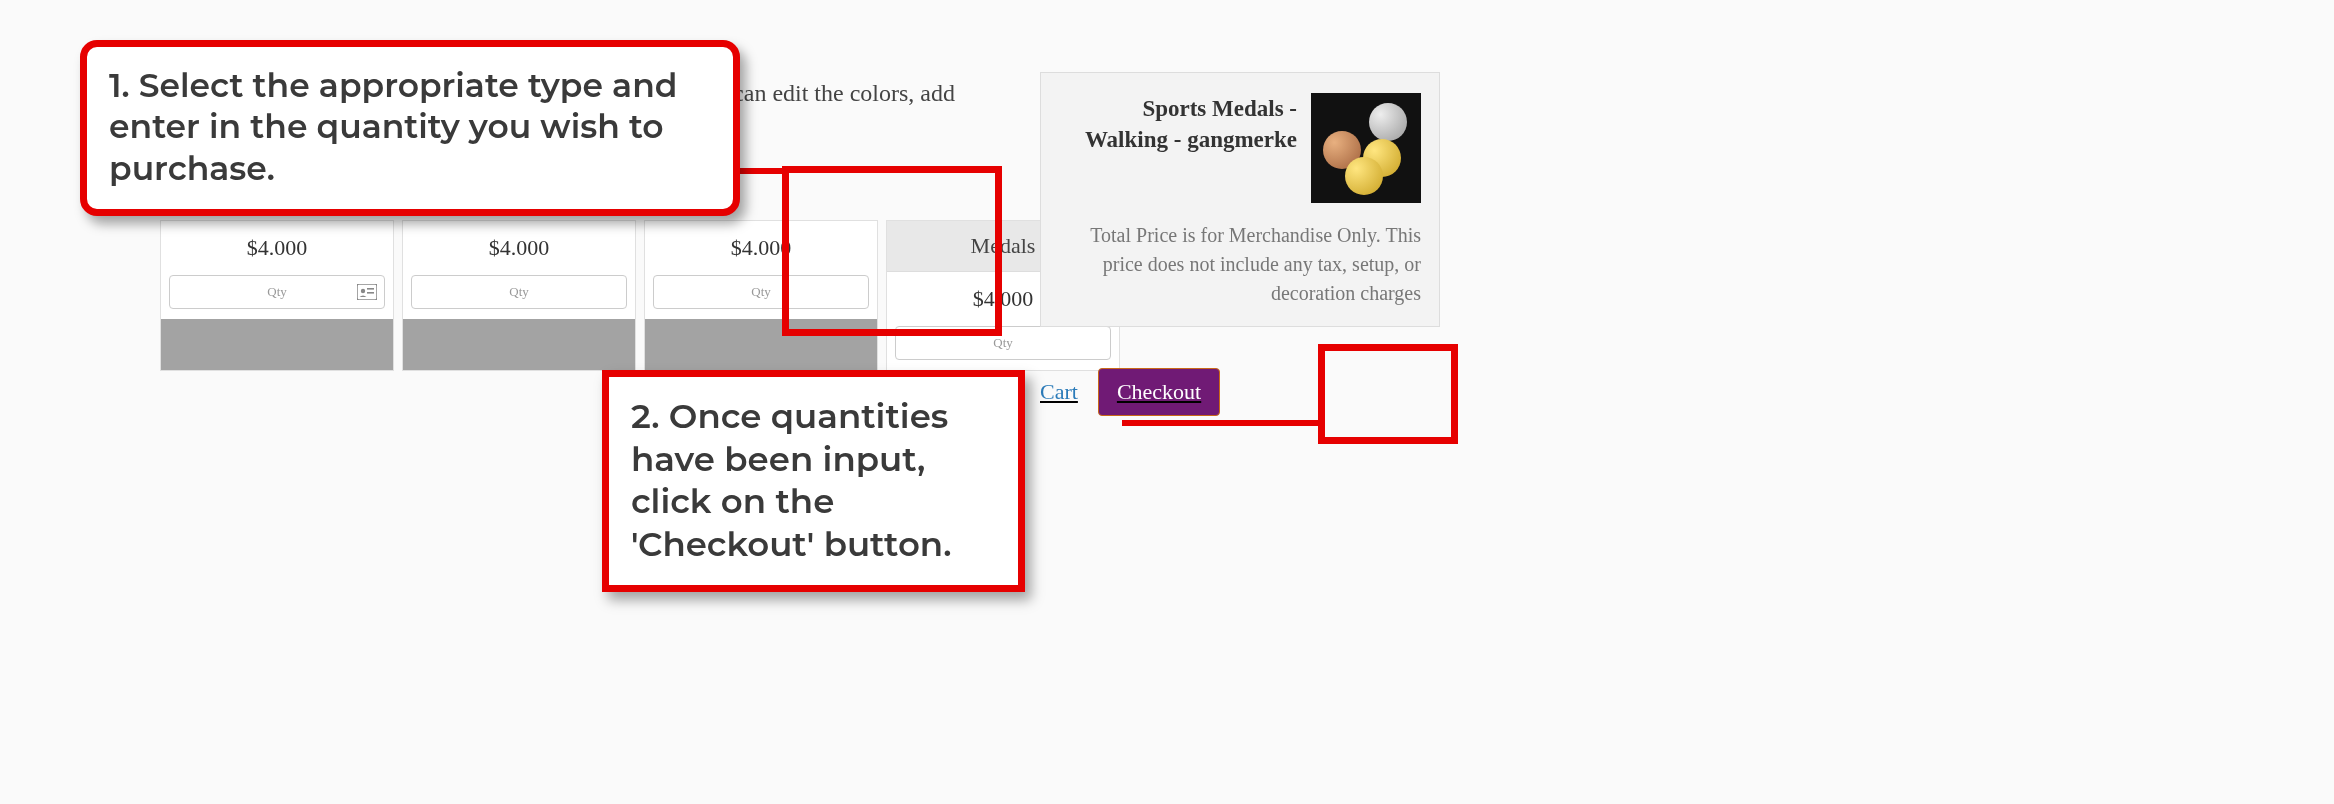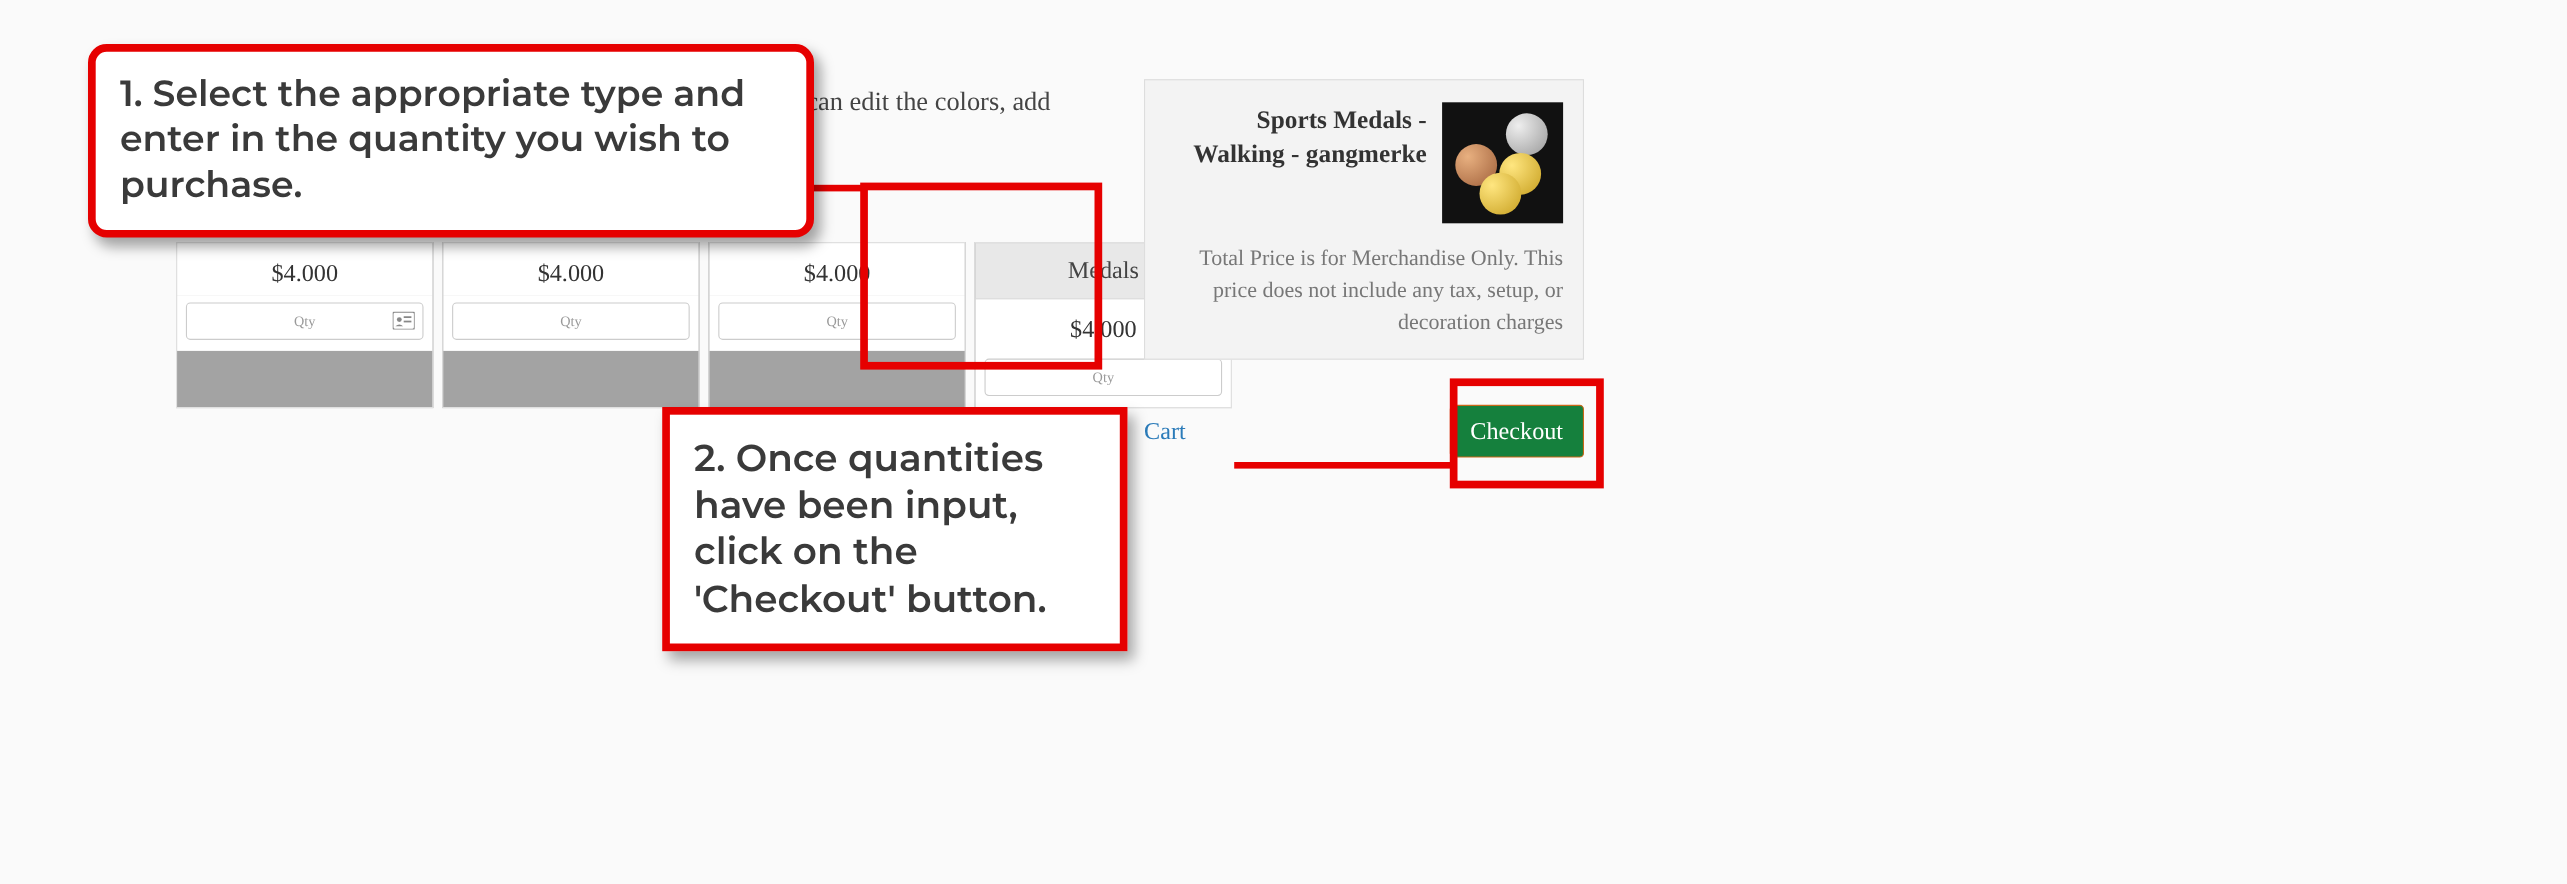--- a/index.html
+++ b/index.html
@@ -126,31 +126,32 @@
       font-size: 20px;
       color: #777;
       line-height: 1.45;
     }
     .action-row {
       position: absolute;
       left: 1040px;
       top: 368px;
       width: 400px;
       display: flex;
-      justify-content: space-between;
+      justify-content: flex-start;
       align-items: center;
-      gap: 2px;
+      gap: 20px;
+      text-decoration: underline;
     }
     .cart-link {
       color: #2b7bb9;
       font-size: 22px;
       text-decoration: none;
     }
     .checkout-btn {
-      background: #15803d;
+      background: #701a75;
       color: #fff;
       border: 1px solid #c96818;
       border-radius: 4px;
       padding: 10px 18px;
       font-size: 22px;
       cursor: pointer;
       font-family: inherit;
     }
     .callout {
       position: absolute;

